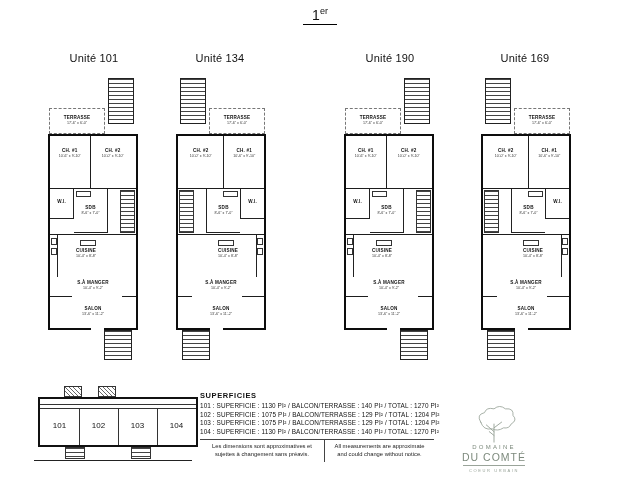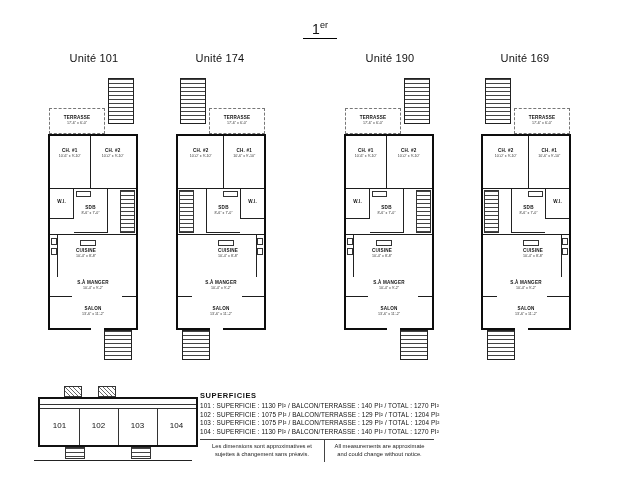--- a/index.html
+++ b/index.html
@@ -1,21 +1,21 @@
 <!DOCTYPE html>
 <html><head>
 <meta charset="utf-8">
 <style>
   * { margin:0; padding:0; box-sizing:border-box; }
   html,body { background:#fff; }
   .sheet { position:relative; width:640px; height:480px; background:#fff; overflow:hidden;
            font-family:"Liberation Sans", sans-serif; color:#111; }
 
   
-  .title-wrap { position:absolute; top:20px; left:0; right:0; text-align:center; }
+  .title-wrap { position:absolute; top:6px; left:0; right:0; text-align:center; }
   .floor-title { display:inline-block; font-size:14px; border-bottom:1.2px solid #000; padding:0 9px 1px; }
   .floor-title sup { font-size:9px; }
 
   
   .units { position:absolute; inset:0;padding-left:24px; }
   .unit { position:absolute; top:52px; width:96px; height:340px; }
   .unit:nth-child(1){ left:46px; }
   .unit:nth-child(2){ left:172px; }
   .unit:nth-child(3){ left:342px; }
   .unit:nth-child(4){ left:477px; }
@@ -164,21 +164,21 @@
             <div class="dim">13'-6" x 11'-2"</div>
           </div>
 
           <div class="door-gap"></div>
         </div>
         <div class="stair-bottom treads"></div>
       </div>
     </div>
 
     <div class="unit">
-      <div class="unit-title">Unité 174</div>
+      <div class="unit-title">Unité 134</div>
       <div class="gfx">
         <div class="stair-top treads"></div>
         <div class="terrasse">
           <div class="lbl terr-lbl">
             <div class="rm">TERRASSE</div>
             <div class="dim">17'-6" x 6'-0"</div>
           </div>
         </div>
         <div class="main">
           <div class="wall v-bed"></div>
@@ -391,14 +391,27 @@
     <div class="sup-row">102 : SUPERFICIE : 1075 PI²  /  BALCON/TERRASSE : 129 PI²  /  TOTAL : 1204 PI²</div>
     <div class="sup-row">103 : SUPERFICIE : 1075 PI²  /  BALCON/TERRASSE : 129 PI²  /  TOTAL : 1204 PI²</div>
     <div class="sup-row">104 : SUPERFICIE : 1130 PI²  /  BALCON/TERRASSE : 140 PI²  /  TOTAL : 1270 PI²</div>
     <div class="sup-divider"></div>
     <div class="notes">
       <div class="note note-fr">Les dimensions sont approximatives et sujettes à changement sans préavis.</div>
       <div class="note note-en">All measurements are approximate and could change without notice.</div>
     </div>
   </div>
 
+  <div class="logo">
+    <svg viewBox="0 0 48 40">
+      <g fill="none" stroke="#9aa49a" stroke-width="1" stroke-linecap="round">
+        <path d="M24 38 V19"></path>
+        <path d="M24 27 L16 20 M24 23 L32 17 M24 31 L19 27"></path>
+        <path d="M10 17 q-5 -8 4 -10 q2 -6 10 -4 q6 -5 12 0 q9 -1 8 7 q5 5 -2 9 q-2 5 -8 4 q-6 4 -12 1 q-9 2 -12 -7 z" stroke-width="0.9"></path>
+      </g>
+    </svg>
+    <div class="logo-l1">DOMAINE</div>
+    <div class="logo-l2">DU COMTÉ</div>
+    <div class="logo-rule"></div>
+    <div class="logo-tag">COEUR URBAIN</div>
+  </div>
 
 </div>
 
 </body></html>

